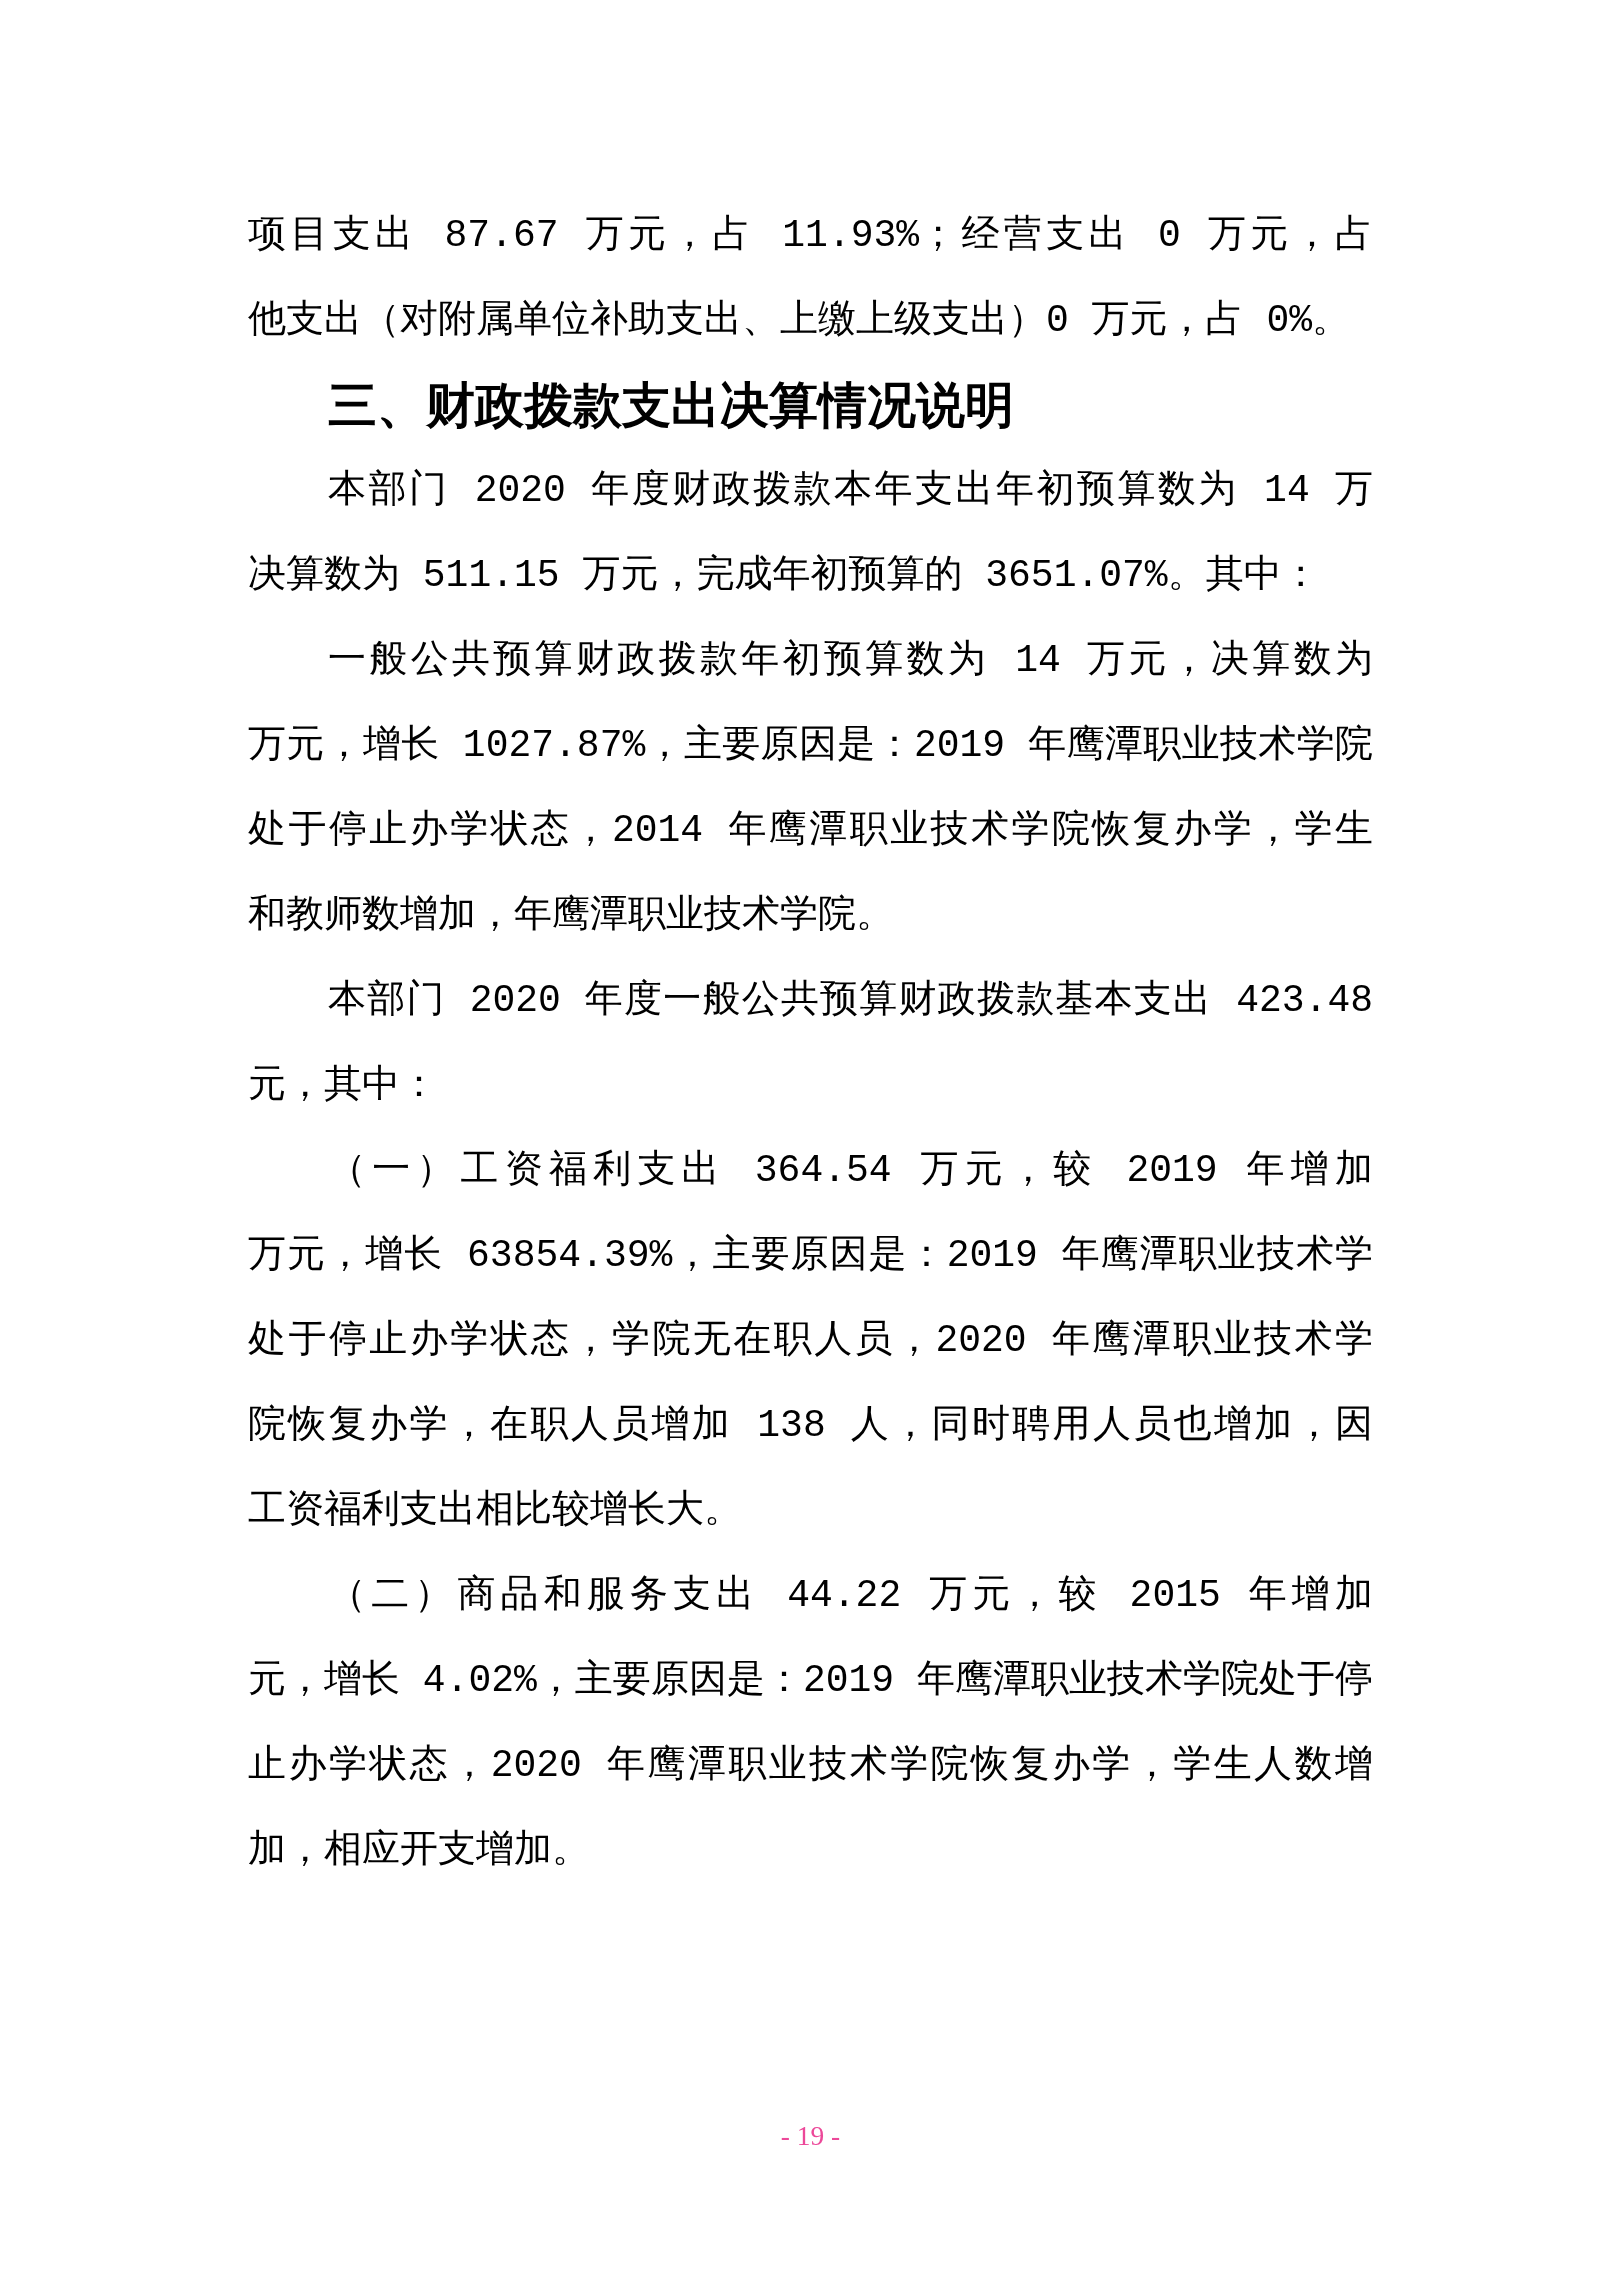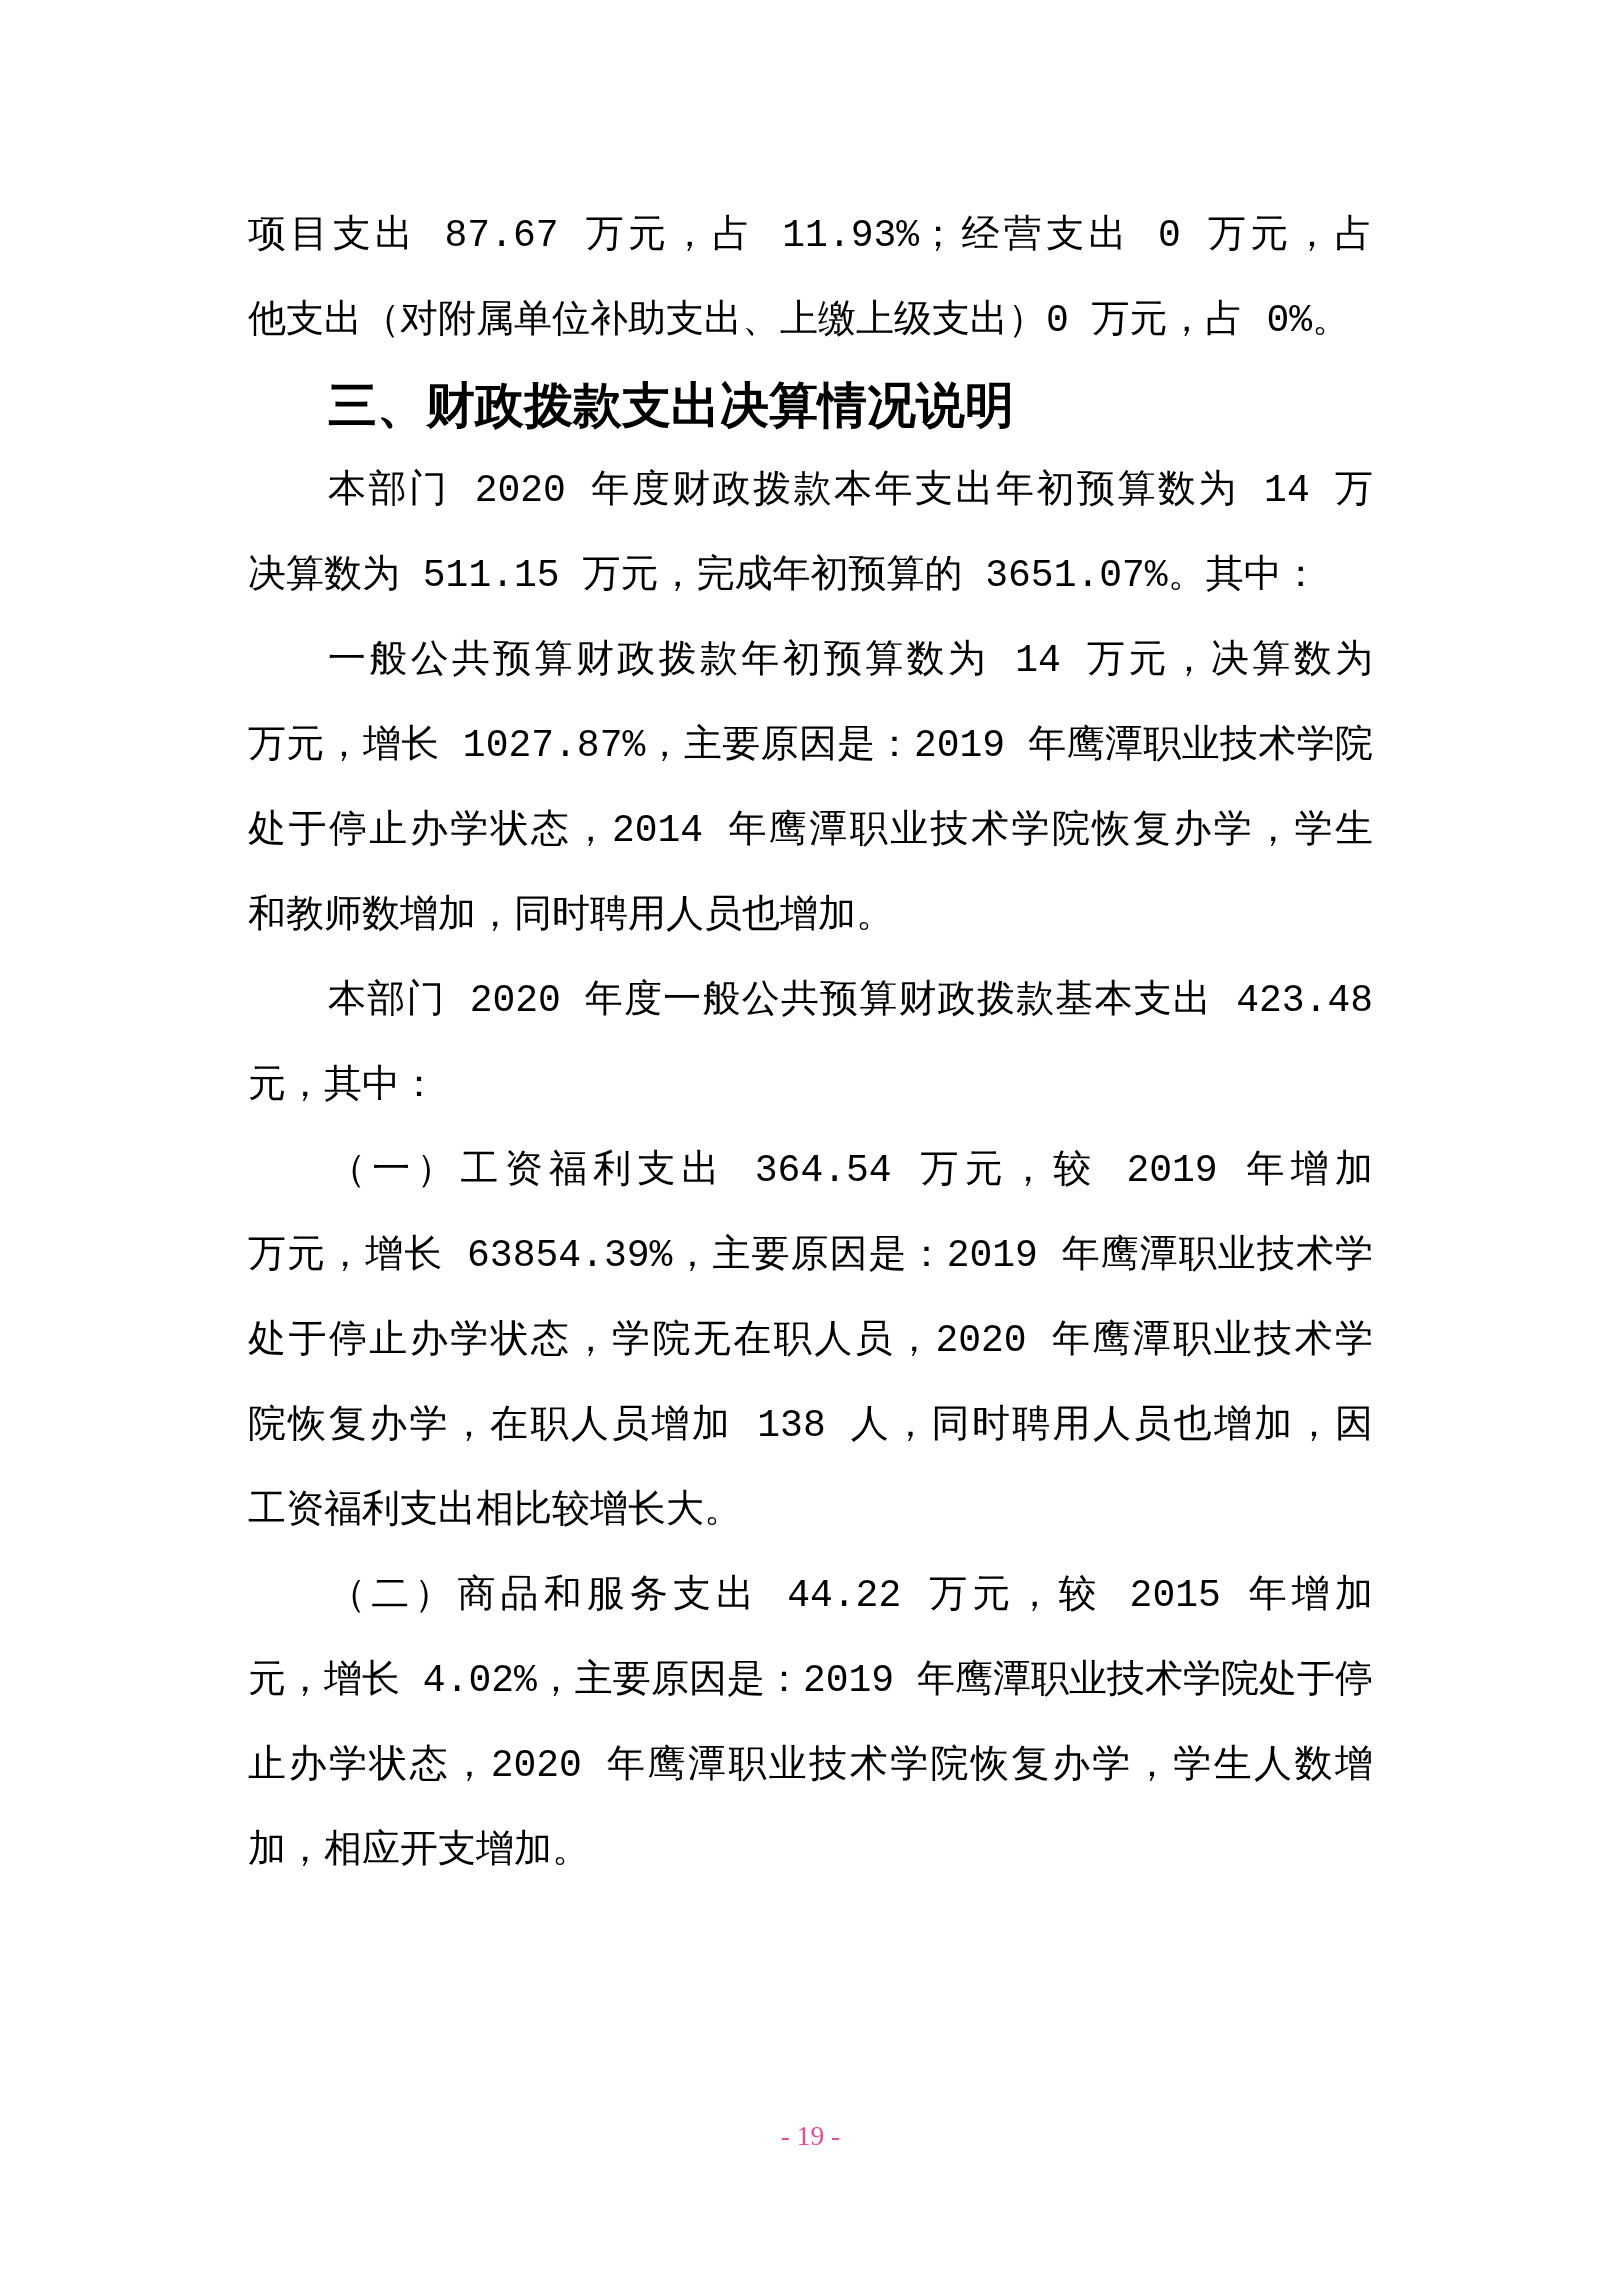--- a/index.html
+++ b/index.html
@@ -61,21 +61,21 @@
 <div class="sheet">
   <div class="content">
       <div class="line body fill">项目支出 87.67 万元，占 11.93%；经营支出 0 万元，占 0%；其</div>
       <div class="line body">他支出（对附属单位补助支出、上缴上级支出）0 万元，占 0%。</div>
       <div class="line heading indent">三、财政拨款支出决算情况说明</div>
       <div class="line body indent fill">本部门 2020 年度财政拨款本年支出年初预算数为 14 万元，</div>
       <div class="line body">决算数为 511.15 万元，完成年初预算的 3651.07%。其中：</div>
       <div class="line body indent fill">一般公共预算财政拨款年初预算数为 14 万元，决算数为</div>
       <div class="line body fill">万元，增长 1027.87%，主要原因是：2019 年鹰潭职业技术学院</div>
       <div class="line body fill">处于停止办学状态，2014 年鹰潭职业技术学院恢复办学，学生</div>
-      <div class="line body">和教师数增加，同时聘用人员也增加。</div>
+      <div class="line body">和教师数增加，年鹰潭职业技术学院。</div>
       <div class="line body indent fill">本部门 2020 年度一般公共预算财政拨款基本支出 423.48 万</div>
       <div class="line body">元，其中：</div>
       <div class="line body indent fill">（一）工资福利支出 364.54 万元，较 2019 年增加 363.97</div>
       <div class="line body fill">万元，增长 63854.39%，主要原因是：2019 年鹰潭职业技术学院</div>
       <div class="line body fill">处于停止办学状态，学院无在职人员，2020 年鹰潭职业技术学</div>
       <div class="line body fill">院恢复办学，在职人员增加 138 人，同时聘用人员也增加，因此，</div>
       <div class="line body">工资福利支出相比较增长大。</div>
       <div class="line body indent fill">（二）商品和服务支出 44.22 万元，较 2015 年增加 1.71 万</div>
       <div class="line body fill">元，增长 4.02%，主要原因是：2019 年鹰潭职业技术学院处于停</div>
       <div class="line body fill">止办学状态，2020 年鹰潭职业技术学院恢复办学，学生人数增</div>

